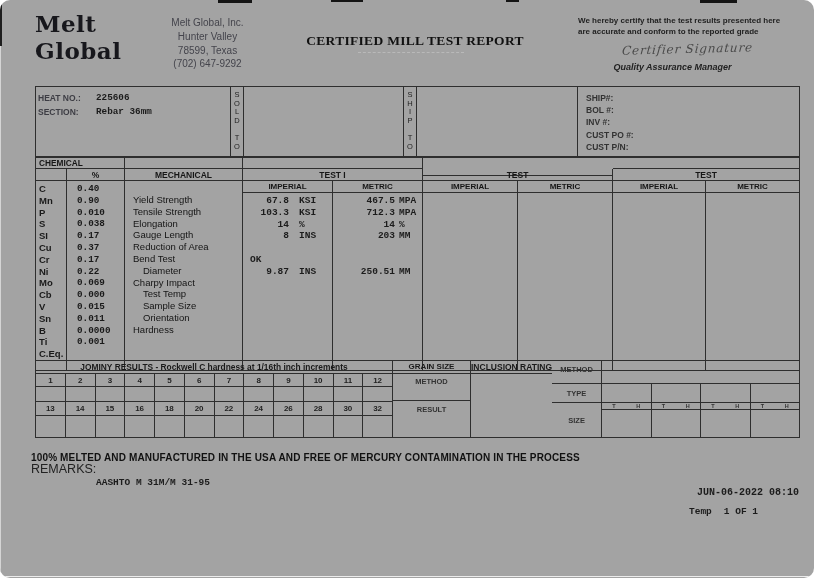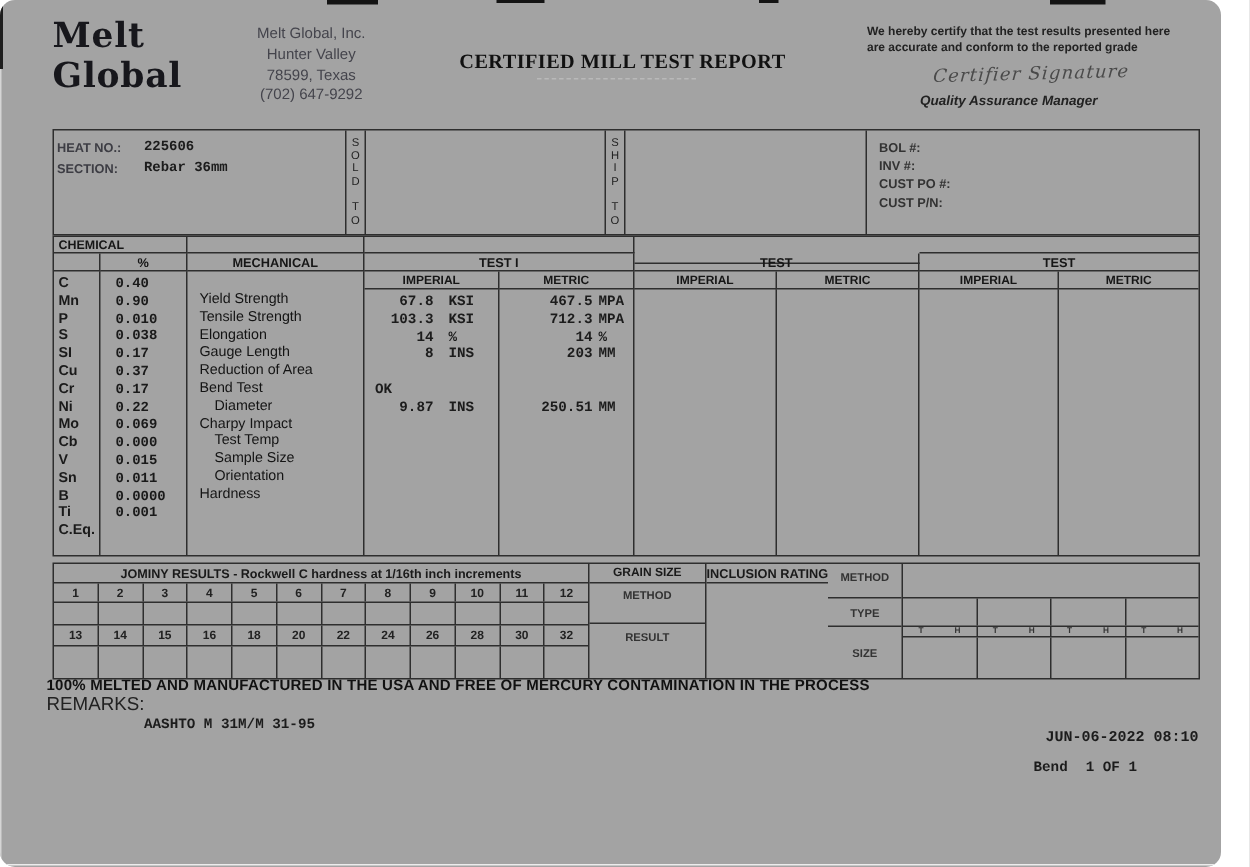--- a/index.html
+++ b/index.html
@@ -77,21 +77,21 @@
   .mech-line{height:11.8px;line-height:11.8px;font-size:9.5px;font-weight:400;color:#141414;}
   .mech-line.ind{padding-left:10px;}
   .vcell{padding-top:2px;}
   .tval{height:11.8px;line-height:11.8px;display:flex;font-size:9.5px;font-weight:600;color:#1c1c1c;}
   .tval.left{display:block;padding-left:7px;}
   .tv{display:inline-block;width:46px;text-align:right;}
   .tu{margin-left:10px;}
   .met .tv{width:62px;} .met .tu{margin-left:4px;}
 
   
-  .jt{left:35px;top:375px;width:765px;height:78px;border:1px solid #2e2e2e;display:flex;box-sizing:border-box;}
+  .jt{left:35px;top:360px;width:765px;height:78px;border:1px solid #2e2e2e;display:flex;box-sizing:border-box;}
   .jt *{box-sizing:border-box;}
   .jt-jominy{width:357px;border-right:1px solid #2e2e2e;display:flex;flex-direction:column;}
   .jt-title{height:13px;border-bottom:1px solid #2e2e2e;font-size:8.4px;font-weight:700;text-align:center;line-height:12px;}
   .jrow{display:flex;border-bottom:1px solid #2e2e2e;}
   .jrow.last{border-bottom:none;flex:1;}
   .h13{height:13px;} .h15{height:15px;} .h14{height:14px;}
   .jcell{flex:1;border-right:1px solid #2e2e2e;text-align:center;font-size:8px;font-weight:700;line-height:13px;color:#222;}
   .jcell:last-child{border-right:none;}
   .jt-grain{width:78px;border-right:1px solid #2e2e2e;display:flex;flex-direction:column;}
   .g-hdr{height:13px;border-bottom:1px solid #2e2e2e;font-size:8px;font-weight:700;text-align:center;line-height:12px;}
@@ -185,20 +185,21 @@
         <div class="vchar">S</div>
         <div class="vchar">H</div>
         <div class="vchar">I</div>
         <div class="vchar">P</div>
         <div class="vgap"></div>
         <div class="vchar">T</div>
         <div class="vchar">O</div>
       </div>
     <div class="ib-area2"></div>
     <div class="ib-right">
+        <div class="slabel">SHIP#:</div>
         <div class="slabel">BOL #:</div>
         <div class="slabel">INV #:</div>
         <div class="slabel">CUST PO #:</div>
         <div class="slabel">CUST P/N:</div>
       </div>
   </div>
 
   <div class="abs analysis-table">
     <div class="c hdr ca">CHEMICAL ANALYSIS</div>
     <div class="c b1"></div>
@@ -437,16 +438,16 @@
         </div>
       </div>
     </div>
   </div>
 
   <div class="abs origin">100% MELTED AND MANUFACTURED IN THE USA AND FREE OF MERCURY CONTAMINATION IN THE PROCESS</div>
   <div class="abs remarks-label">REMARKS:</div>
   <div class="abs remarks-value mono">AASHTO M 31M/M 31-95</div>
   <div class="abs datetime mono">JUN-06-2022 08:10</div>
   <div class="abs pageinfo mono">
-    <span>Bend</span><span class="pv">1 OF 1</span>
+    <span>Temp</span><span class="pv">1 OF 1</span>
   </div>
 
 </div>
 
 </body></html>

